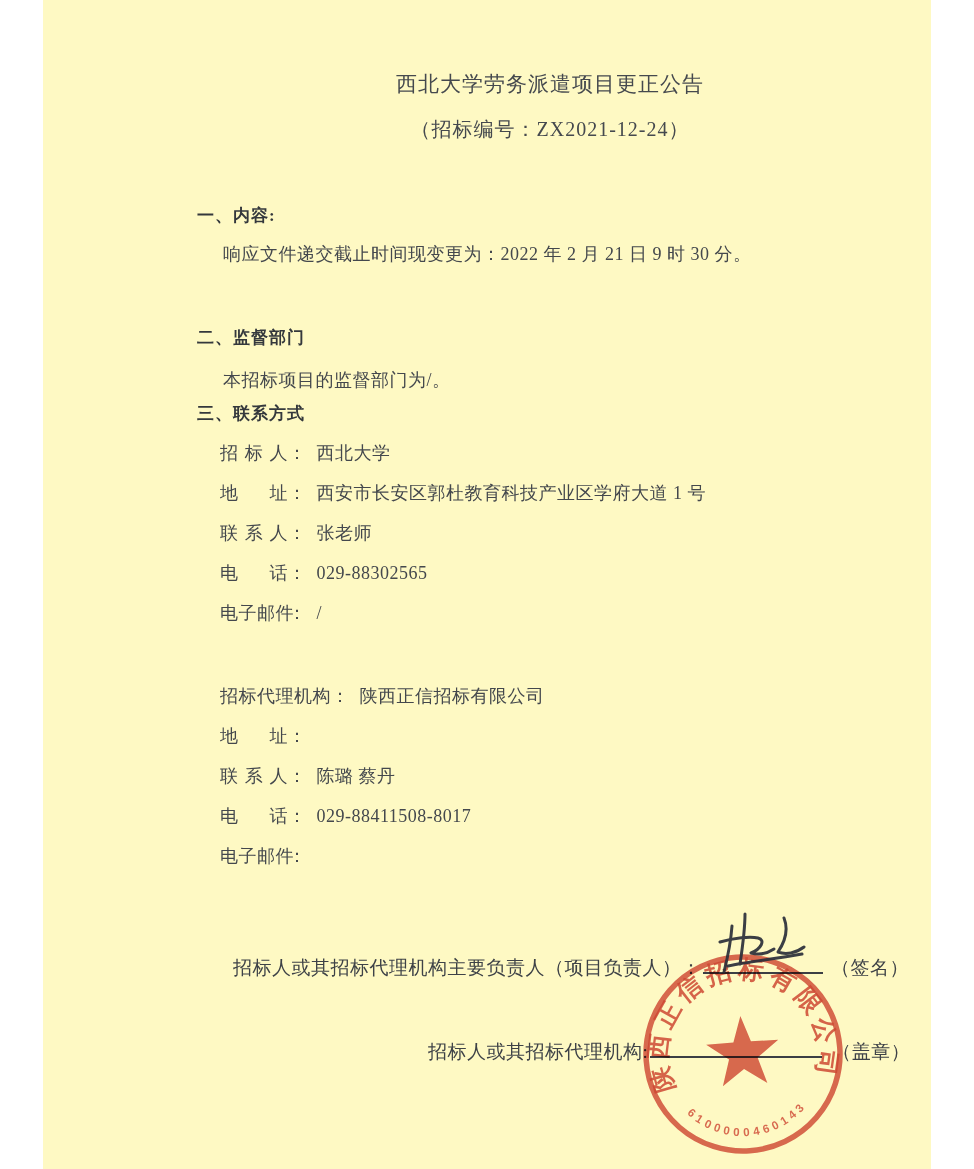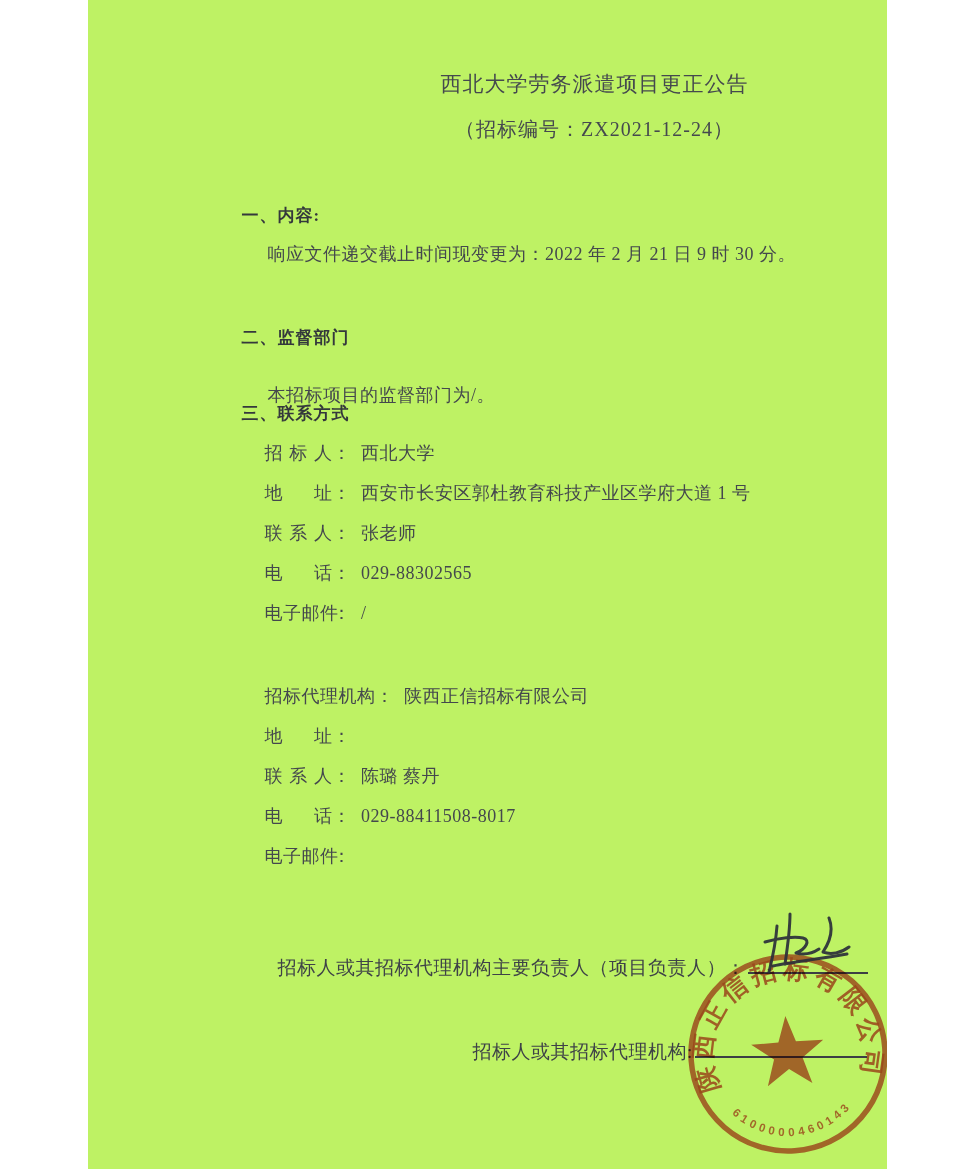--- a/index.html
+++ b/index.html
@@ -2,24 +2,24 @@
 <html><head>
 <meta charset="utf-8">
 <style>
   html, body {
     margin: 0;
     padding: 0;
     background: #ffffff;
   }
   .page {
     position: relative;
-    width: 799px;
+    width: 888px;
     height: 1169px;
     margin: 0 auto;
-    background: #bef264;
+    background: #fef9c3;
     overflow: hidden;
     font-family: "Liberation Serif", serif;
     color: #41454a;
   }
   .abs { position: absolute; }
 
   .doc-title {
     top: 70px; left: 40px; width: 934px;
     text-align: center;
     font-size: 21px;
@@ -49,21 +49,21 @@
   .h-s3 { top: 402px; }
 
   .body-p {
     left: 180px;
     font-size: 18px;
     letter-spacing: 0.5px;
     color: #44484d;
   }
   .p-s1a { top: 242px; }
   .p-s1b { top: 284px; }
-  .p-s2a { top: 383px; }
+  .p-s2a { top: 368px; }
 
   .contact-block { left: 177px; width: 620px; }
   .cb1 { top: 433px; }
   .cb2 { top: 676px; }
   .crow {
     display: flex;
     align-items: baseline;
     height: 40px;
     line-height: 40px;
     font-size: 18px;

